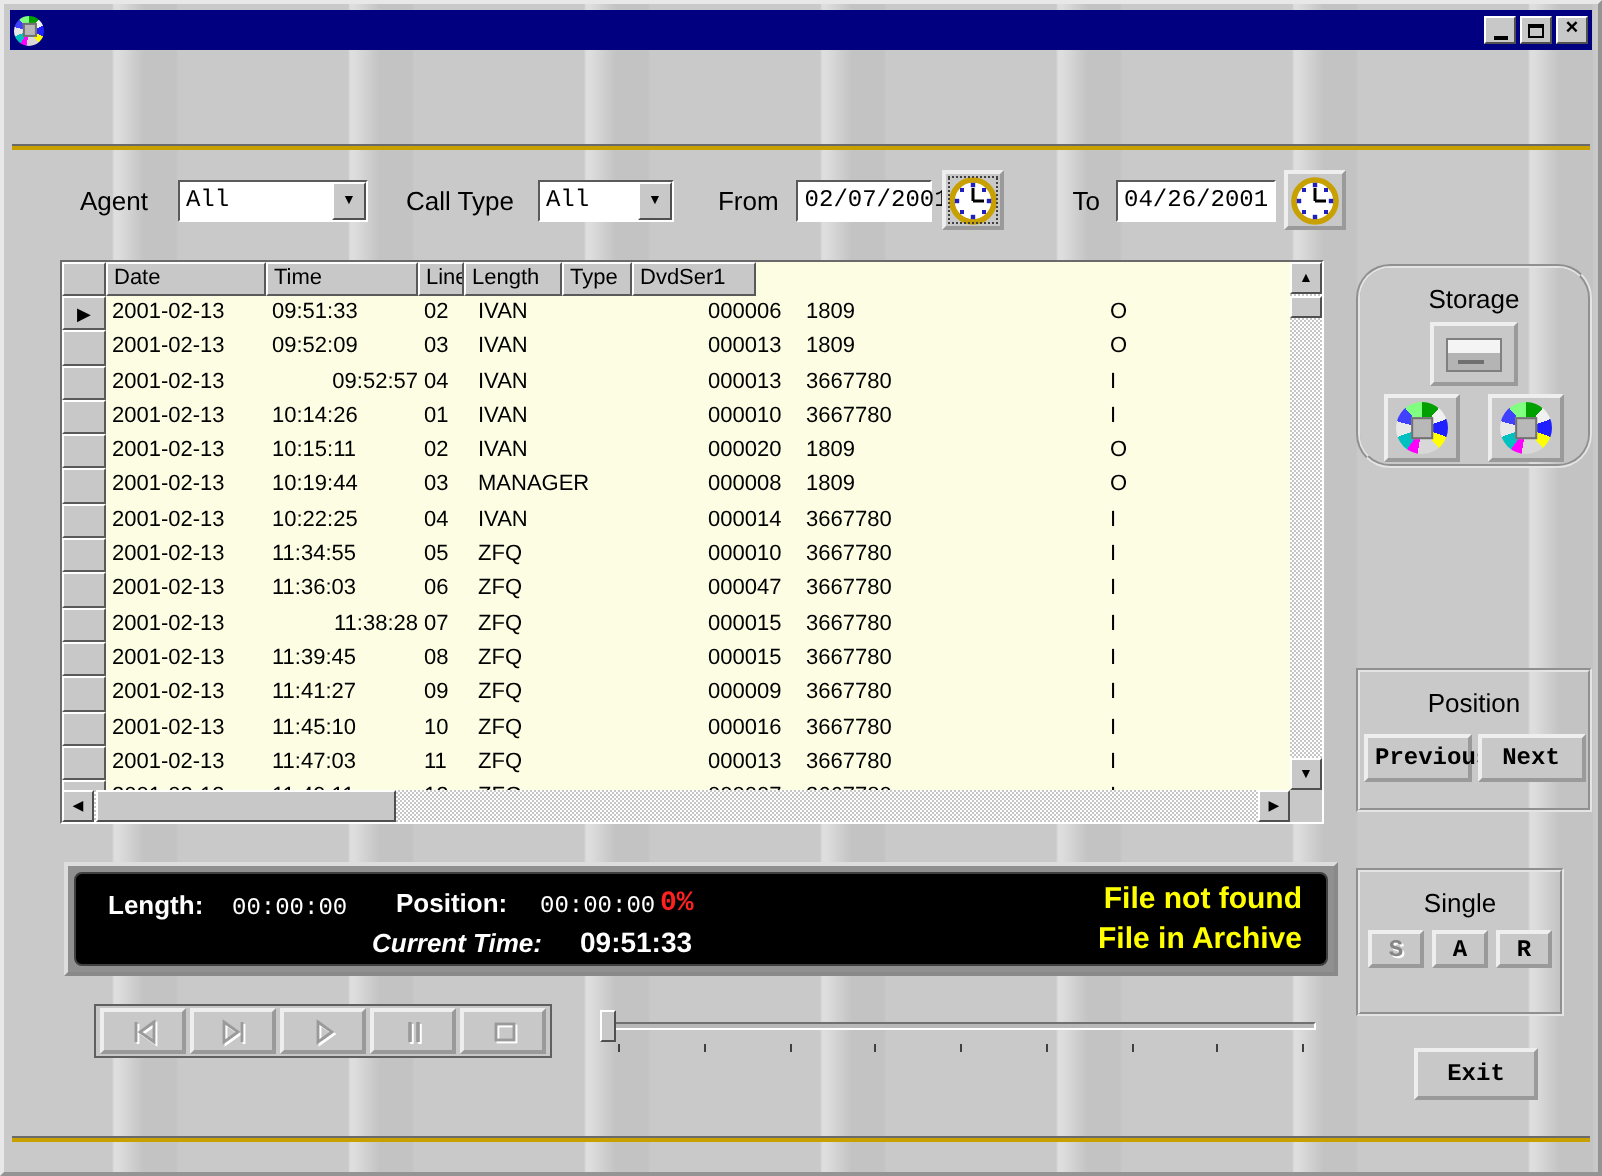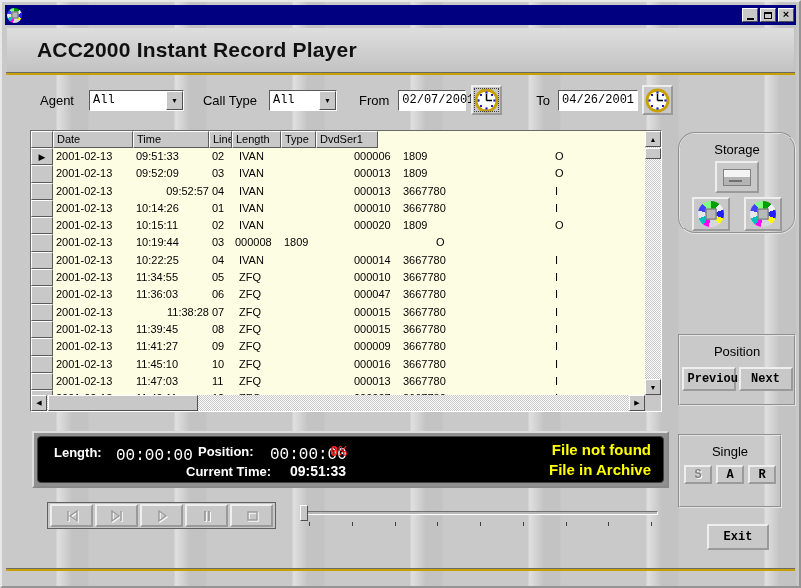--- a/index.html
+++ b/index.html
@@ -100,21 +100,21 @@
   .wbtn.disabled { color:#858585; text-shadow:1px 1px 0 #fff; }
   .modebtn { width:52px; } .posbtn  { width:54px; }
   .singlerow { display:flex; justify-content:center; gap:4px; margin-top:6px; }
   .sbtn3 { width:28px; height:19px; font-size:12px; }
   
   .display { position:absolute; left:30px; top:429px; width:637px; height:57px;
     background:#909090; border:2px outset #ddd; padding:3px; }
   .display-inner { position:relative; width:100%; height:100%; background:#000;
     border:1px solid #404040; border-radius:4px; }
   .dl { position:absolute; color:#fff; font-size:13px; font-weight:bold; }
-  .dv { position:absolute; color:#fff; font-family:"Liberation Mono",monospace; font-size:16px; }
+  .dv { position:absolute; color:#fff; font-family:"Liberation Mono",monospace; font-size:12px; }
   .pct { position:absolute; color:#ff2020; font-size:14px; font-weight:bold; font-family:"Liberation Mono",monospace; }
   .ctval { position:absolute; color:#fff; font-size:14px; font-weight:bold; }
   .status { position:absolute; right:12px; color:#ffff00; font-size:15px; font-weight:bold; text-align:right; }
   
   .transport { position:absolute; left:45px; top:500px; width:229px; height:27px;
     border:1px solid #606060; background:#c8c8c8; display:flex; padding:1px; }
   .tpb { flex:1; margin:0 1px; background:#c8c8c8; border:2px outset #eee;
     display:flex; align-items:center; justify-content:center; padding:0; }
   .tpb svg { filter:drop-shadow(1px 1px 0 #fff); }
   
@@ -140,23 +140,20 @@
         <span class="glyph-min"></span>
       </button>
     <button class="tbb">
         <span class="glyph-max"></span>
       </button>
     <button class="tbb">
         <span class="glyph-close">×</span>
       </button>
   </div>
 
-  <div class="appheader">
-    <span>ACC2000 Instant Record Player</span>
-  </div>
   <div class="goldline gl-top"></div>
 
   <div class="filterbar">
     <span class="lbl" style="margin-left:33px;">Agent</span>
     <div class="combo" style="width:95px; margin-left:15px;">
       <span class="combo-val">All</span>
       <span class="combo-btn">▼</span>
     </div>
     <span class="lbl" style="margin-left:19px;">Call Type</span>
     <div class="combo" style="width:68px; margin-left:12px;">
@@ -266,20 +263,21 @@
             <div class="gc" style="width: 49px;">000020</div>
             <div class="gc" style="width: 149px;">1809</div>
             <div class="gc" style="width: 35px; padding-left: 6px;">O</div>
             <div class="gc" style="width: 62px;"></div>
           </div>
           <div class="grow">
             <div class="gsel"></div>
             <div class="gc" style="width: 80px;">2001-02-13</div>
             <div class="gc" style="width: 76px;">10:19:44</div>
             <div class="gc" style="width: 23px;">03</div>
+            <div class="gc" style="width: 119px; padding-left: 7px;">MANAGER</div>
             <div class="gc" style="width: 49px;">000008</div>
             <div class="gc" style="width: 149px;">1809</div>
             <div class="gc" style="width: 35px; padding-left: 6px;">O</div>
             <div class="gc" style="width: 62px;"></div>
           </div>
           <div class="grow">
             <div class="gsel"></div>
             <div class="gc" style="width: 80px;">2001-02-13</div>
             <div class="gc" style="width: 76px;">10:22:25</div>
             <div class="gc" style="width: 23px;">04</div>
@@ -416,21 +414,21 @@
     </div>
   </div>
 
   <div class="display">
     <div class="display-inner">
       <span class="dl" style="left:16px; top:8px;">Length:</span>
       <span class="dv" style="left:78px; top:10px;">00:00:00</span>
       <span class="dl" style="left:160px; top:7px;">Position:</span>
       <span class="dv" style="left:232px; top:9px;">00:00:00</span>
       <span class="pct" style="left:292px; top:7px;">0%</span>
-      <span class="dl" style="left:148px; top:27px;">Current Time:</span>
+      <span class="dl" style="left:148px; top:27px;font-style:italic;">Current Time:</span>
       <span class="ctval" style="left:252px; top:26px;">09:51:33</span>
       <span class="status" style="top:4px;">File not found</span>
       <span class="status" style="top:24px;">File in Archive</span>
     </div>
   </div>
 
   <div class="transport">
     <button class="tpb">
       <svg width="20" height="14" viewBox="0 0 20 14">
         <path d="M6 2 V12 M15 2 L8 7 L15 12 Z" fill="none" stroke="#9a9a9a" stroke-width="1.4"></path>

